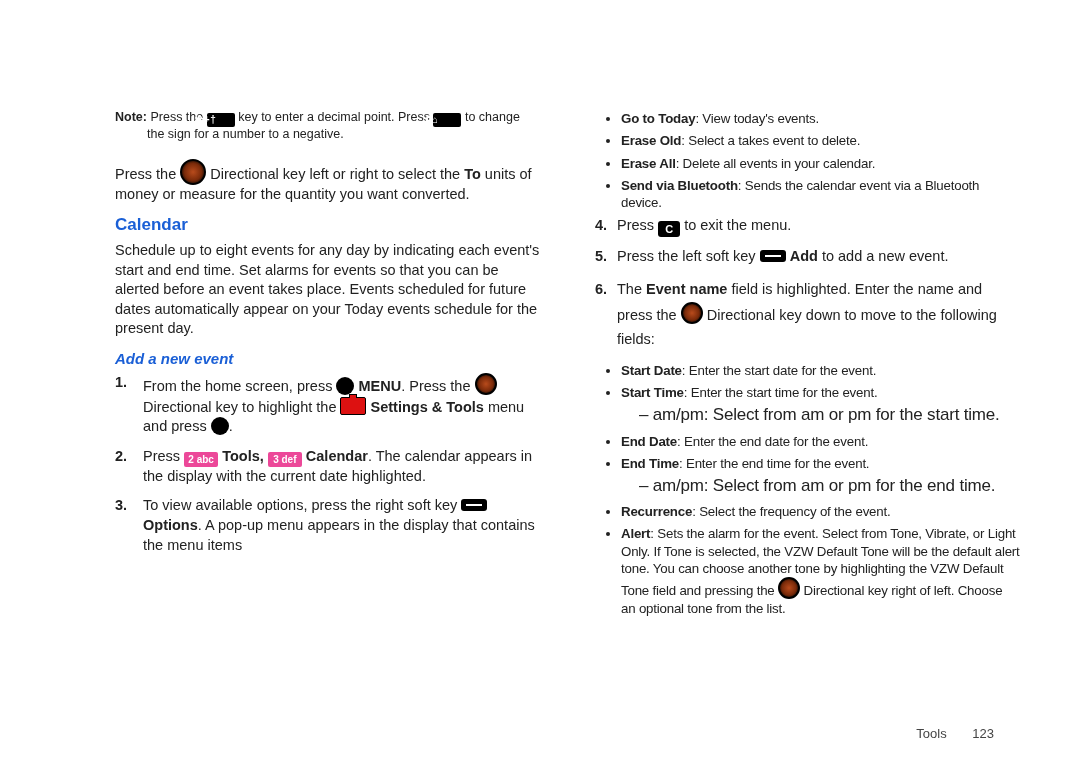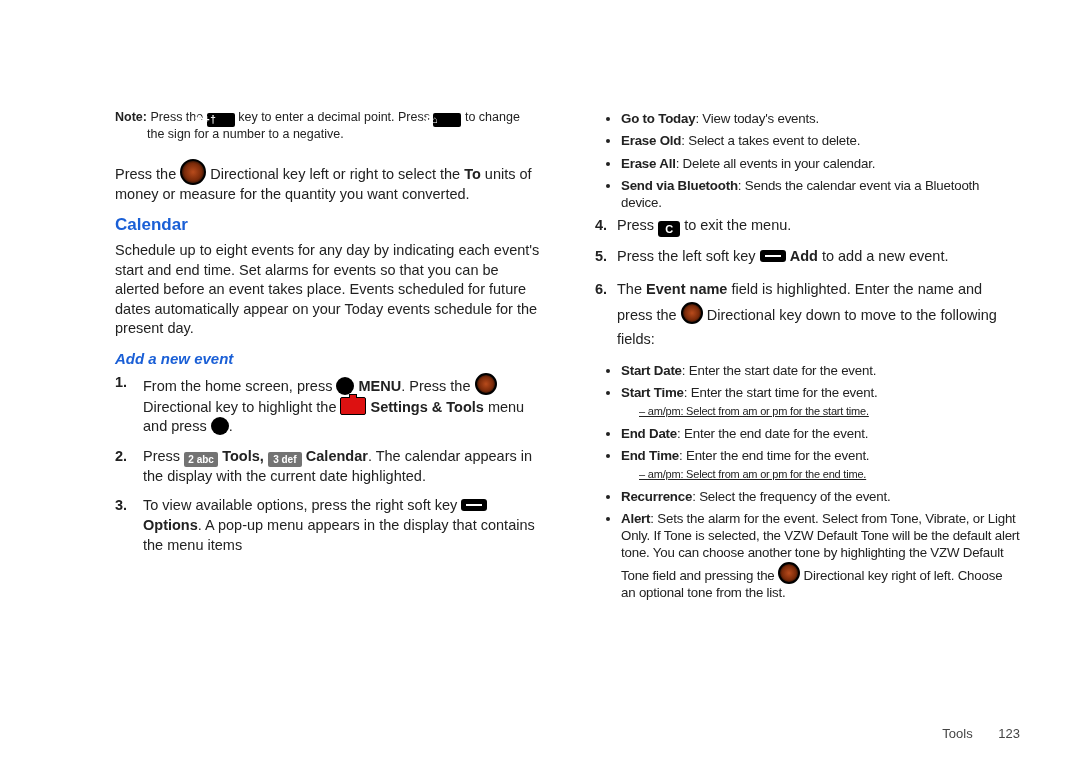--- a/index.html
+++ b/index.html
@@ -71,28 +71,27 @@
   ul.bullets > li { margin-bottom: 4px; }
   ul.bullets-r {
     list-style: disc;
     padding-left: 26px;
     margin: 4px 0;
     font-size: 13.3px;
   }
   ul.bullets-r > li { margin-bottom: 5px; line-height: 1.3; }
   .sub-dash {
     padding-left: 18px;
-    font-size: 11px;
+    font-size: 17px;
     margin: 3px 0 6px 0;
-    text-decoration: underline;
   }
   .footer {
     position: absolute;
     bottom: 28px;
-    right: 60px;
+    right: 86px;
     font-size: 13px;
     color: #444;
   }
   .footer .sec { margin-right: 22px; }
   .ic-key-star, .ic-key-hash {
     display: inline-block;
     width: 28px; height: 14px;
     background: #000;
     color: #fff;
     font-size: 10px;
@@ -134,21 +133,21 @@
     position: absolute;
     top: -4px; left: 8px;
     width: 6px; height: 3px;
     border: 1px solid #000;
     border-bottom: none;
     background: #d11;
   }
   .ic-numkey {
     display: inline-block;
     min-width: 30px; height: 15px;
-    background: #737373;
+    background: #ec4899;
     color: #fff;
     font-size: 10px;
     line-height: 15px;
     text-align: center;
     border-radius: 2px;
     vertical-align: -2px;
     font-weight: bold;
     padding: 0 2px;
   }
   .ic-softkey {

